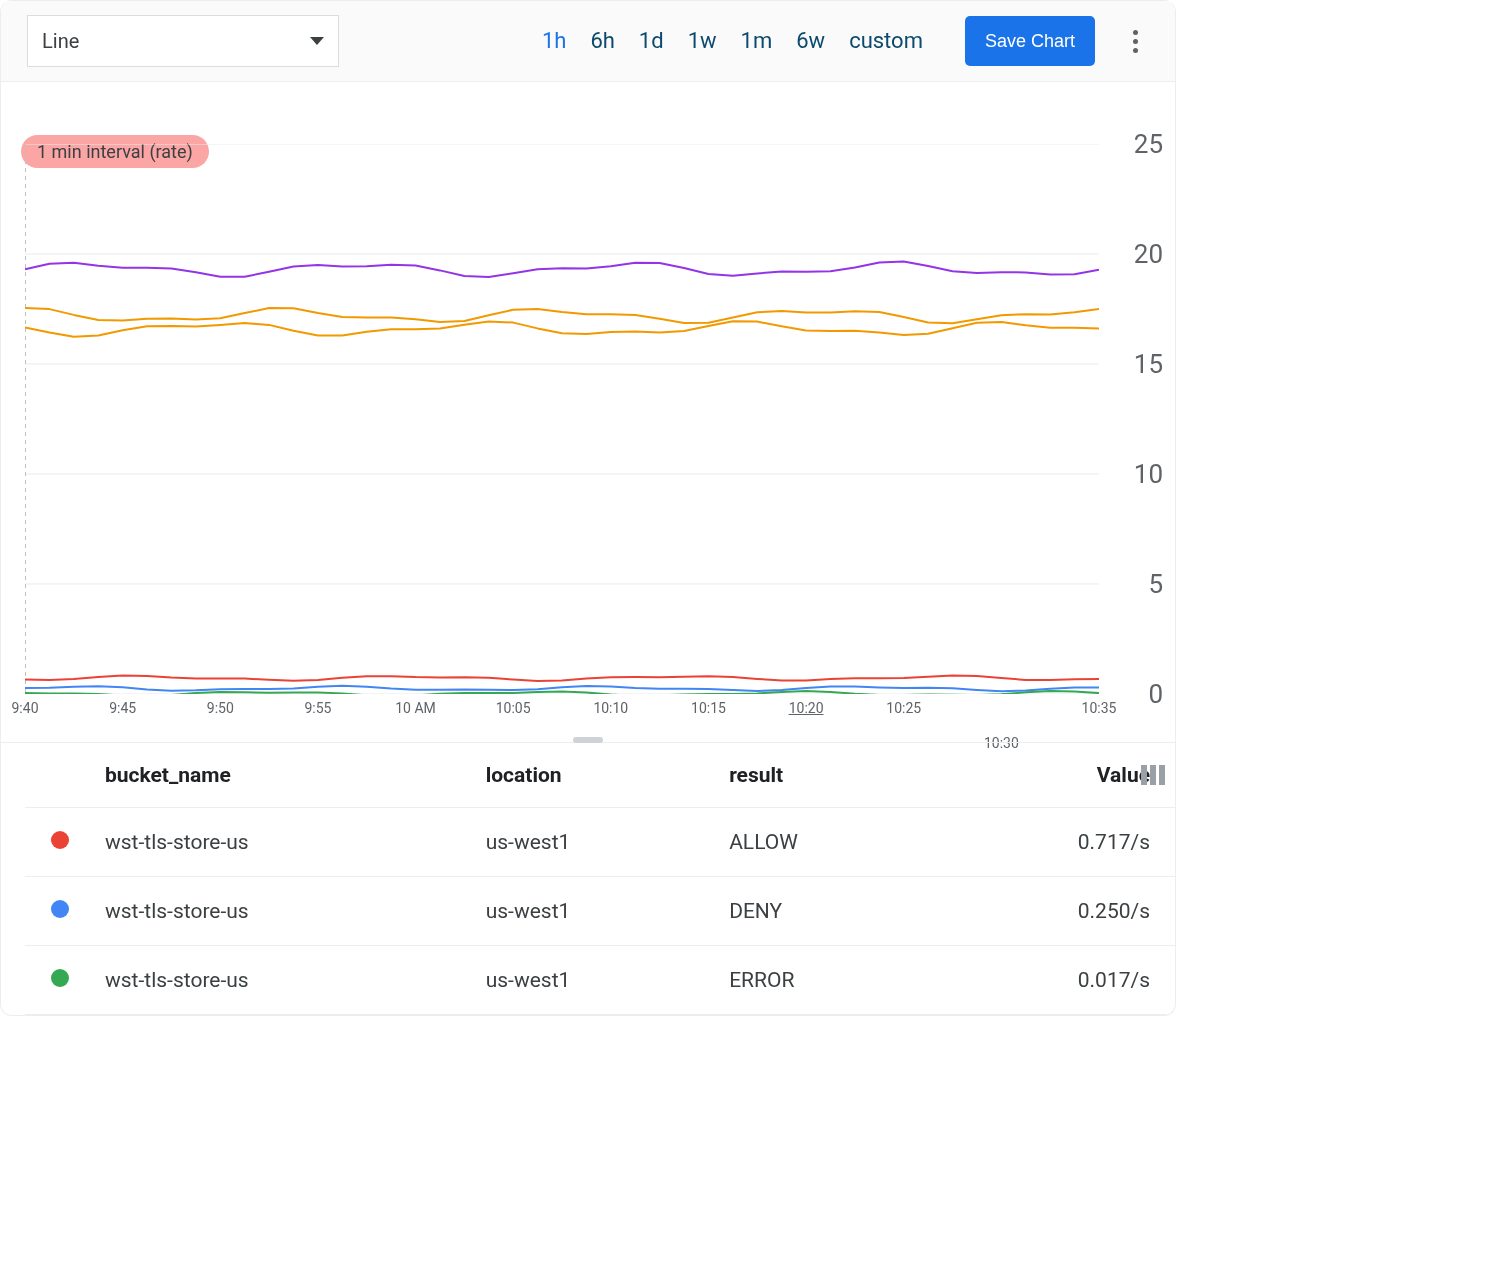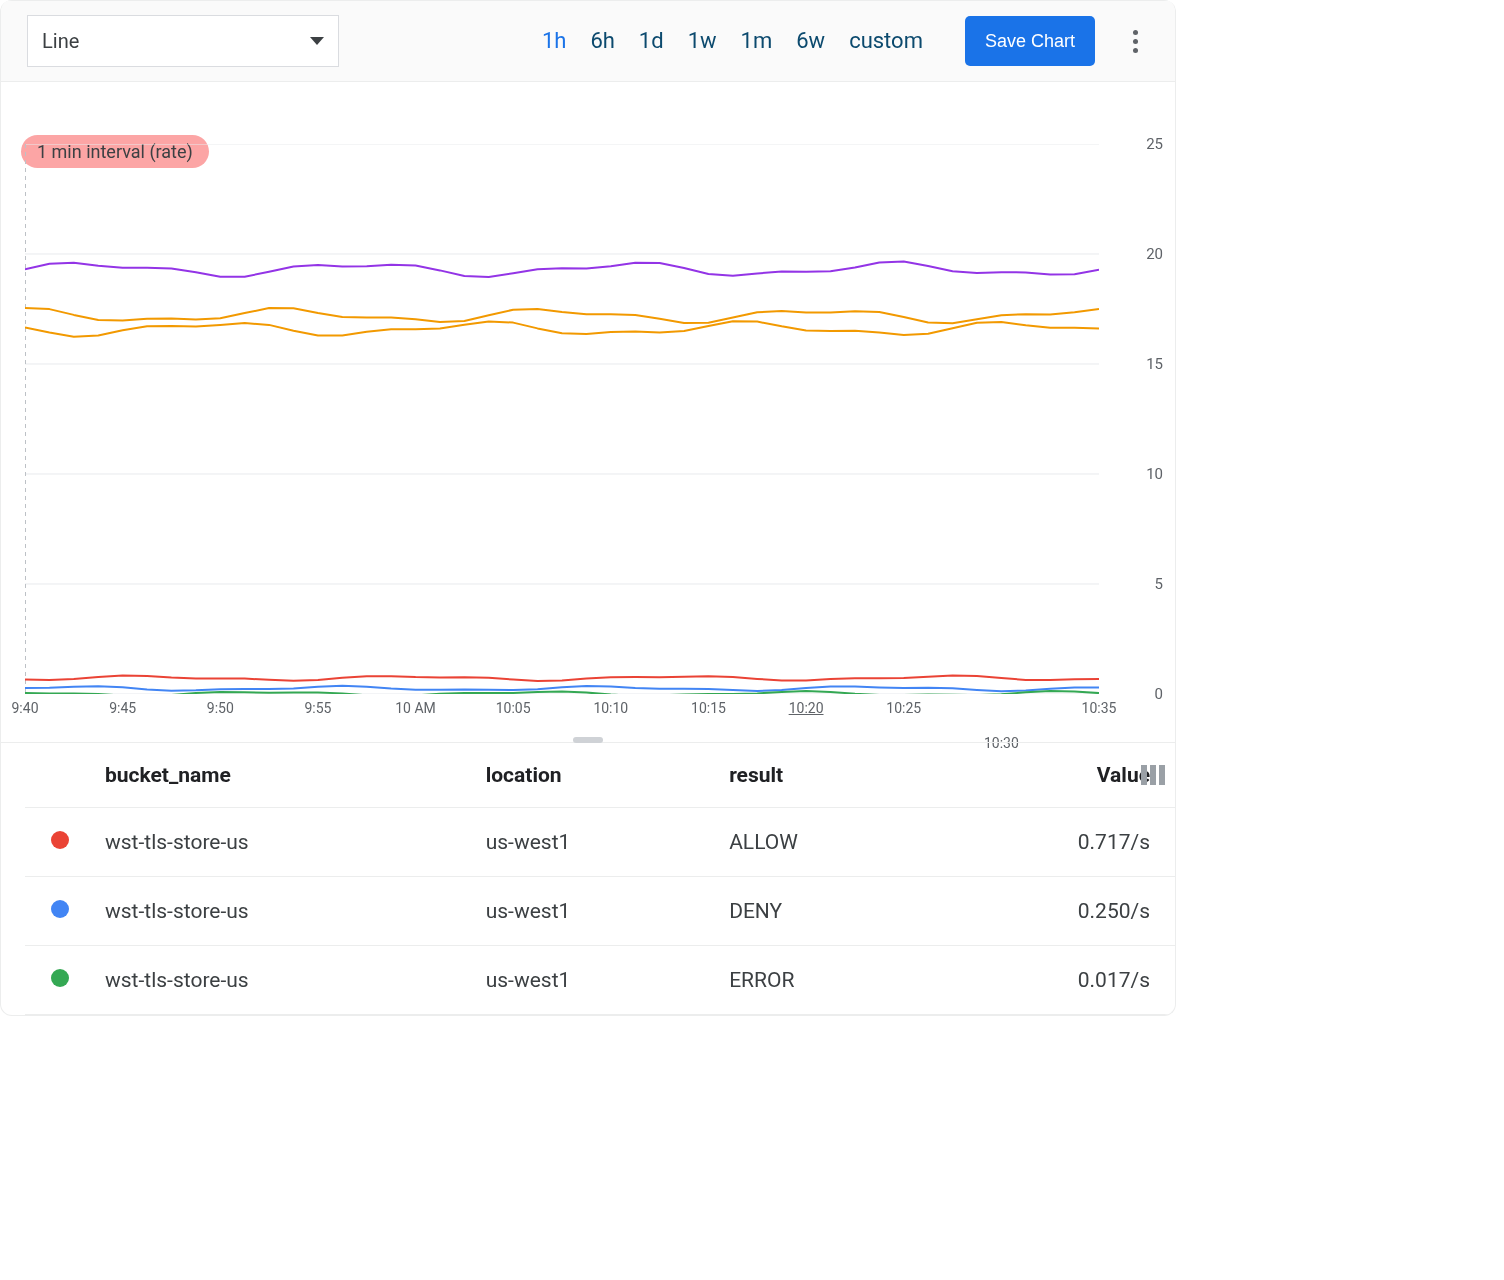--- a/index.html
+++ b/index.html
@@ -98,21 +98,21 @@
   .plot .crosshair { stroke: #bdc1c6; stroke-width: 2; stroke-dasharray: 4 4; }
   .y-labels {
     position: absolute; right: 12px;
     top: 62px; bottom: 48px;
     width: 56px;
     pointer-events: none;
   }
   .y-lab {
     position: absolute; right: 0;
     transform: translateY(-50%);
-    font-size: 15px; color: #5f6368;
+    font-size: 26px; color: #5f6368;
   }
   .x-labels {
     position: absolute;
     left: 24px; right: 76px;
     bottom: 12px; height: 30px;
     pointer-events: none;
   }
   .x-lab {
     position: absolute; top: 0;
     transform: translateX(-50%);

